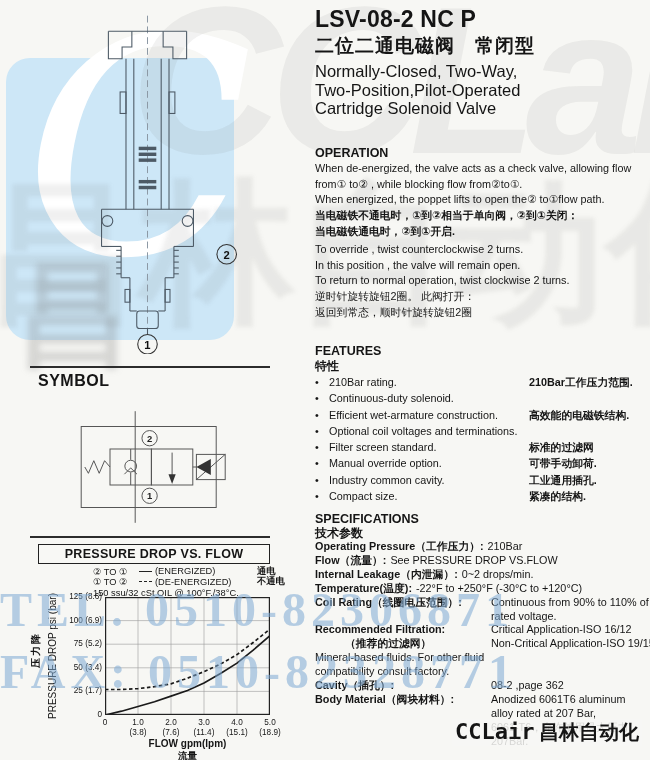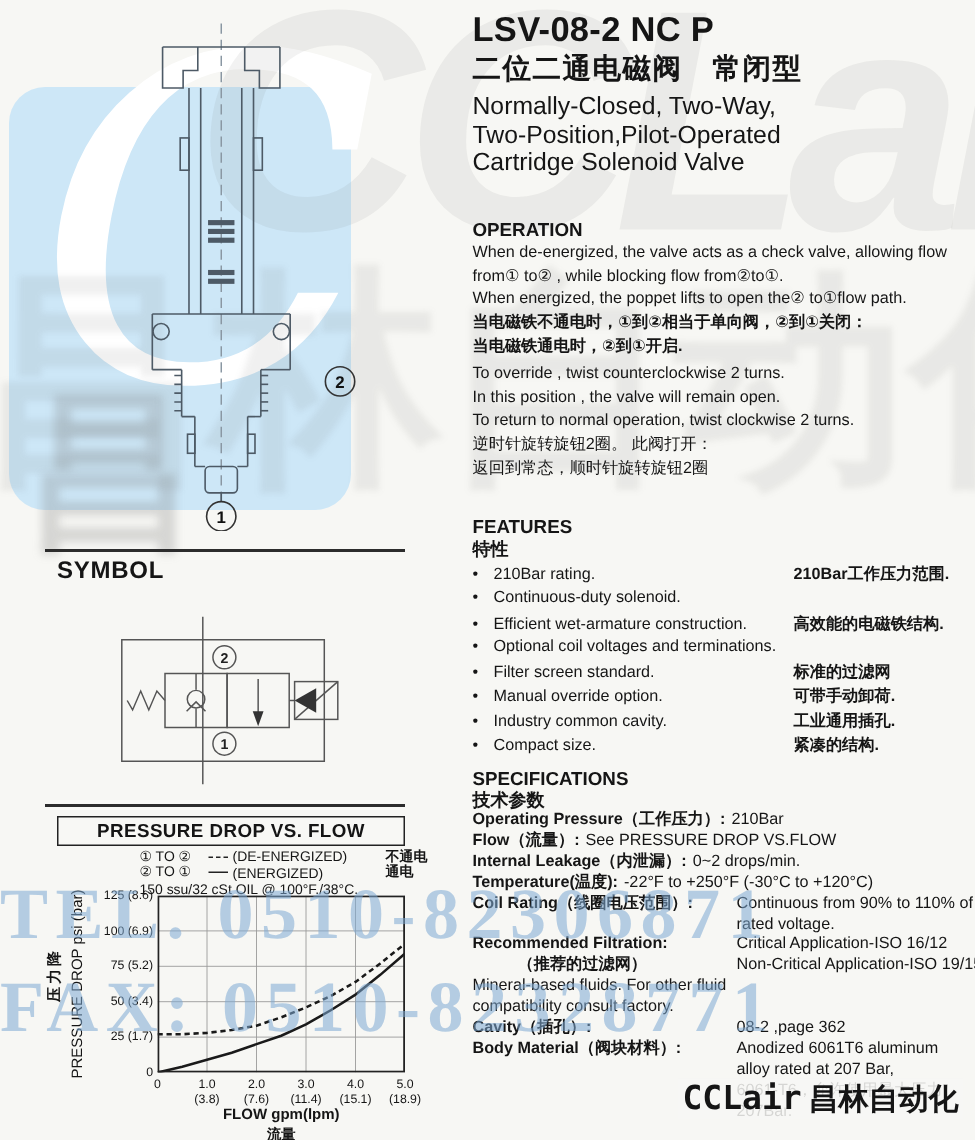--- a/index.html
+++ b/index.html
@@ -189,30 +189,30 @@
       <text x="104" y="106" text-anchor="middle" font-size="10.5" font-weight="bold" fill="#222">1</text>
     </g>
   </svg>
 
   <div class="abs rule rule2"></div>
 
   <div class="abs chart-title-box">PRESSURE DROP VS. FLOW</div>
   <div class="abs legend">
     <div id="legend-rows">
         <div class="lg-row">
+          <span class="lg-name">② TO ①</span>
+          <span class="lg-samp solid"></span>
+          <span class="lg-state">(ENERGIZED)</span>
+          <span class="lg-cn">通电</span>
+        </div>
+        <div class="lg-row">
           <span class="lg-name">① TO ②</span>
           <span class="lg-samp dashed"></span>
           <span class="lg-state">(DE-ENERGIZED)</span>
           <span class="lg-cn">不通电</span>
-        </div>
-        <div class="lg-row">
-          <span class="lg-name">② TO ①</span>
-          <span class="lg-samp solid"></span>
-          <span class="lg-state">(ENERGIZED)</span>
-          <span class="lg-cn">通电</span>
         </div>
       </div>
     <div class="lg-cond">150 ssu/32 cSt OIL @ 100°F./38°C.</div>
   </div>
   <div class="abs ylabel">PRESSURE DROP psi (bar)</div>
   <div class="abs ylabel-cn">压力降</div>
   <div class="abs y-ticks" id="y-ticks">
       <div class="ytick" style="top: 0px;">125 (8.6)</div>
       <div class="ytick" style="top: 23.6px;">100 (6.9)</div>
       <div class="ytick" style="top: 47.2px;">75 (5.2)</div>

